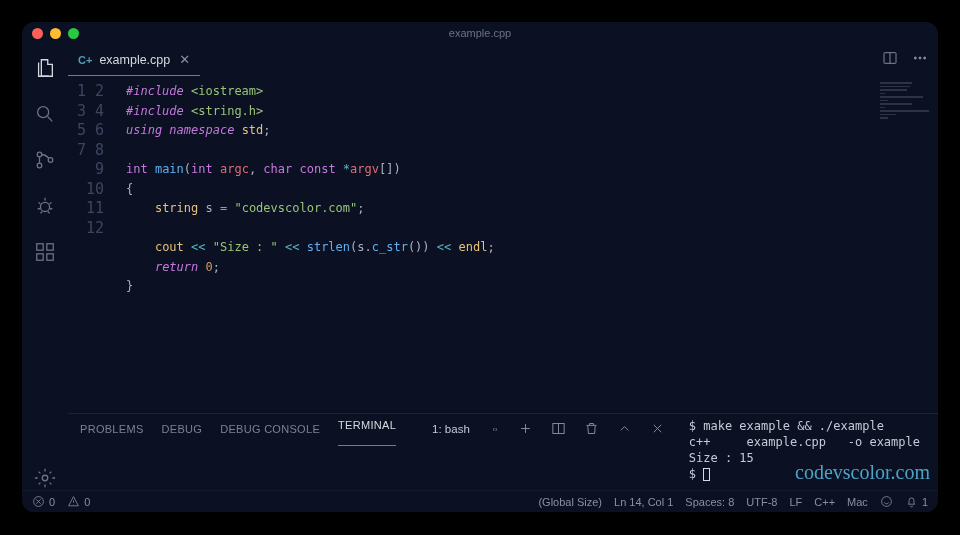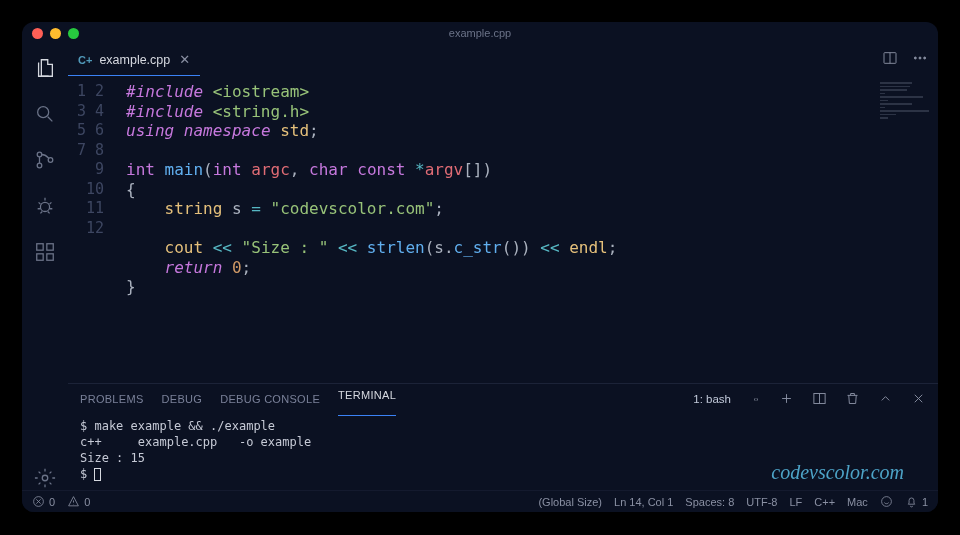--- a/index.html
+++ b/index.html
@@ -19,46 +19,46 @@
   .activity .spacer { flex: 1; }
   .main { flex: 1; display: flex; flex-direction: column; min-width: 0; }
   .tabs { height: 32px; display: flex; align-items: center; }
   .tab { height: 32px; display: flex; align-items: center; gap: 7px; padding: 0 10px; font-size: 12.5px; color: #d6d9e0; border-bottom: 1px solid #3b82f6; cursor: pointer; }
   .tab .cpp-ic { color:#519aba; font-weight:600; font-size:11px; }
   .tab .x { color:#8a90a3; font-size:13px; margin-left:2px; }
   .tabs-right { margin-left: auto; display: flex; gap: 14px; padding-right: 10px; color:#8a90a3; }
   .tabs-right svg { width:16px; height:16px; stroke:currentColor; fill:none; stroke-width:1.4; }
   .editor { flex: 1; display: flex; position: relative; overflow:hidden; }
   .gutter { width: 46px; text-align: right; padding: 6px 10px 0 0; font-family: Menlo, Consolas, monospace; font-size: 15px; line-height: 19.5px; color: #3d4661; }
-  .code { flex: 1; padding: 6px 0 0 12px; font-family: Menlo, Consolas, monospace; font-size: 16px; line-height: 19.5px; white-space: pre; color:#c1c9d9; }
+  .code { flex: 1; padding: 6px 0 0 12px; font-family: Menlo, Consolas, monospace; font-size: 12px; line-height: 19.5px; white-space: pre; color:#c1c9d9; }
   .minimap { position:absolute; top:4px; right:4px; width:54px; height:50px; opacity:.35; }
   .minimap div { height:1.5px; margin:2px 0; background:#6b7388; }
   .tok-kw { color:#c678dd; font-style:italic; }
   .tok-pre { color:#c678dd; font-style:italic; }
   .tok-inc { color:#98c379; }
   .tok-type { color:#c678dd; }
   .tok-ns { color:#e5c07b; }
   .tok-fn { color:#61afef; }
   .tok-var { color:#e06c75; }
   .tok-op { color:#56b6c2; }
   .tok-str { color:#98c379; }
   .tok-num { color:#d19a66; }
   .tok-punc { color:#abb2bf; }
   .tok-plain { color:#abb2bf; }
-  .panel { border-top: 1px solid #1c2338; display:flex; flex-direction:column; }
+  .panel { border-top: 1px solid #1c2338; display:flex; }
   .panel-tabs { height: 30px; display:flex; align-items:center; padding: 0 12px; font-size: 11px; color:#7a8199; gap: 18px; }
   .panel-tabs .pt { cursor:pointer; letter-spacing:.3px; }
   .panel-tabs .pt.active { color:#d6d9e0; border-bottom:1px solid #3b82f6; padding-bottom:14px; margin-bottom:-7px; }
   .panel-tabs .grow { flex:1; }
   .panel-tabs .sel { color:#c1c9d9; font-size:11.5px; display:flex; align-items:center; gap:20px; }
   .panel-tabs .ic { color:#8a90a3; cursor:pointer; }
   .panel-tabs svg { width:15px; height:15px; stroke:currentColor; fill:none; stroke-width:1.5; }
   .term { padding: 4px 12px 8px; font-family: Menlo, Consolas, monospace; font-size:12px; line-height:16px; color:#c6cad6; white-space:pre; }
   .cursor { display:inline-block; width:7px; height:13px; border:1px solid #d6d9e0; vertical-align:middle; }
-  .watermark { position:absolute; right:34px; bottom:28px; color:#4da3c7; font-style:italic; font-family: "Brush Script MT", cursive; font-size:20px;margin-top:24px; }
+  .watermark { position:absolute; right:8px; bottom:28px; color:#4da3c7; font-family: "Brush Script MT", cursive; font-size:20px;margin-top:24px; }
   .status { height:22px; background:#0b1122; border-top:1px solid #141a2e; display:flex; align-items:center; padding:0 10px; font-size:11px; color:#8a90a3; gap:12px; }
   .status .grow { flex:1; }
   .status svg { width:13px; height:13px; stroke:currentColor; fill:none; stroke-width:1.5; vertical-align:middle; }
   .status .item { display:flex; align-items:center; gap:4px; cursor:pointer; }
 </style>
 </head>
 <body>
 
 <div class="wrap">
 <div class="window">

